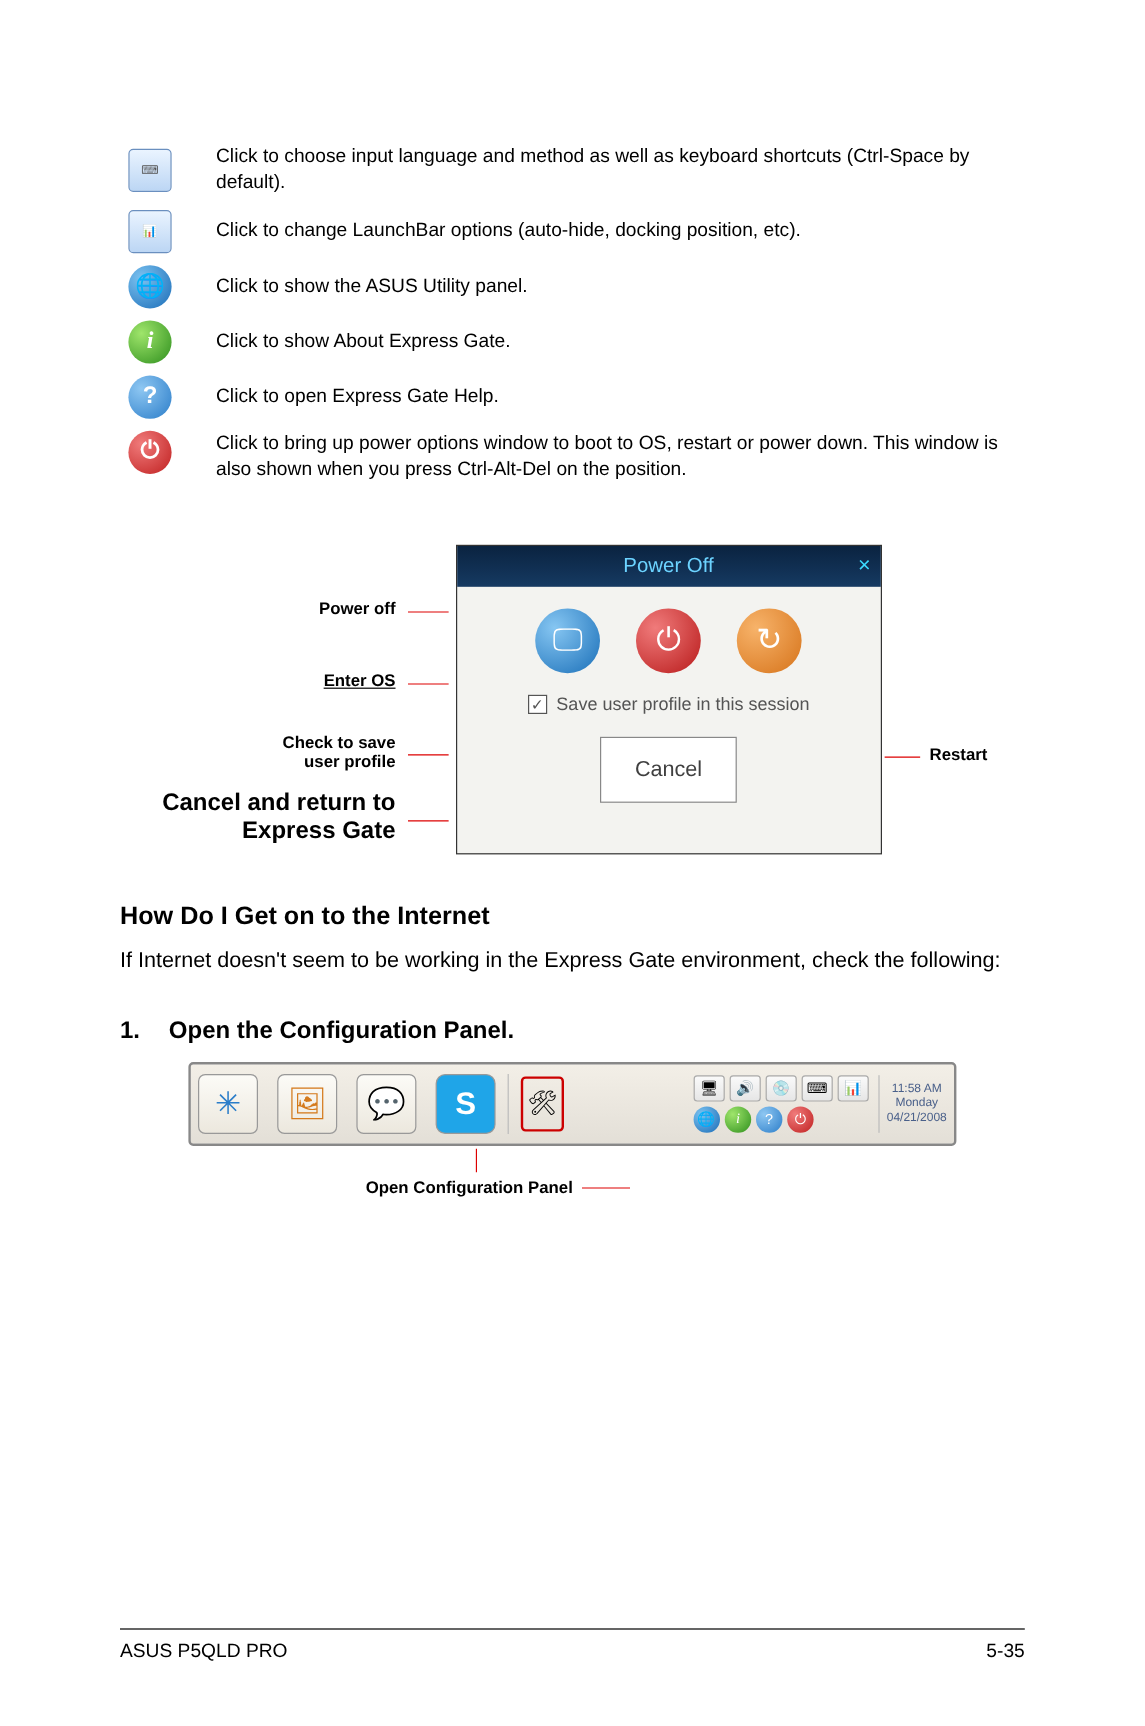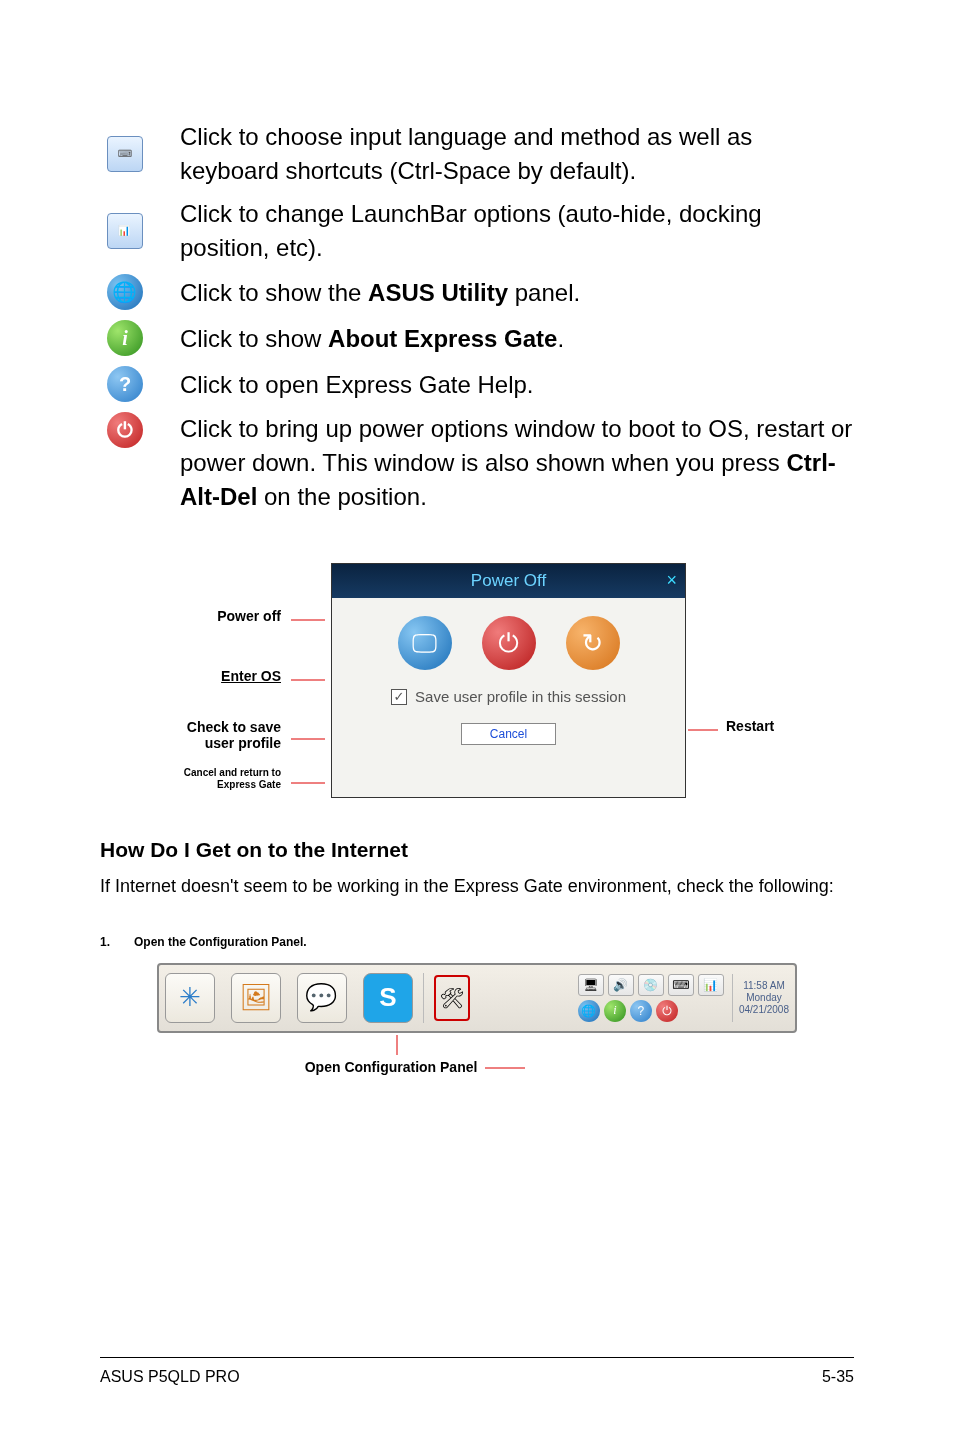--- a/index.html
+++ b/index.html
@@ -8,22 +8,22 @@
       background: #fff;
       width: 954px;
       height: 1438px;
       position: relative;
       padding: 120px 100px 60px 100px;
       color: #000;
     }
     .icon-list { display: flex; flex-direction: column; }
     .icon-row { display: flex; align-items: center; margin-bottom: 10px; }
     .icon-row .icon-cell { width: 50px; flex: 0 0 50px; display: flex; justify-content: center; align-items: center; }
-    .icon-row .text-cell { flex: 1; font-size: 24px; line-height: 1.4; padding-left: 30px; }
-    .text-cell b, .bold { font-weight: bold; }
+    .icon-row .text-cell { flex: 1; font-size: 16px; line-height: 1.4; padding-left: 30px; }
+    .text-cell b, .bold { font-weight: normal; }
     .icon-tile {
       width: 36px; height: 36px; border: 1px solid #6a8fbf; border-radius: 4px;
       background: linear-gradient(#eaf4ff, #bcd6f4); display:flex; align-items:center; justify-content:center;
       font-size: 10px; color:#555;
     }
     .icon-circle {
       width: 36px; height: 36px; border-radius: 50%; display:flex; align-items:center; justify-content:center;
       font-size: 20px; color:#fff; font-weight:bold;
     }
     .globe { background: radial-gradient(circle at 30% 30%, #7bc2f0, #1b6db8); }
@@ -42,25 +42,25 @@
     }
     .dialog-close { position:absolute; right:8px; top:6px; color:#3cdbff; font-size:18px; cursor:pointer; }
     .dialog-body { padding:18px 10px 10px 10px; display:flex; flex-direction:column; align-items:center; gap:18px; }
     .btn-row { display:flex; justify-content:center; gap:30px; }
     .btn-circ { width:54px; height:54px; border-radius:50%; display:flex; align-items:center; justify-content:center; font-size:26px; color:#fff; }
     .btn-blue { background: radial-gradient(circle at 30% 30%, #86c6f2, #1a6fb8); }
     .btn-red  { background: radial-gradient(circle at 30% 30%, #f07b7b, #b81a1a); }
     .btn-orange { background: radial-gradient(circle at 30% 30%, #f7b36a, #d6731a); }
     .save-row { font-size:15px; color:#545454; display:flex; align-items:center; gap:8px; }
     .save-row .chk { width:16px; height:16px; border:1px solid #555; display:inline-flex; align-items:center; justify-content:center; font-size:13px; background:#fff; }
-    .cancel-btn { border:1px solid #888; padding:3px 28px; font-size:12px; color:#1d4ed8; background:#fff; }
+    .cancel-btn { border:1px solid #888; padding:16px 28px; font-size:18px; color:#404040; background:#fff; }
 
     h3.section { font-size:21px; font-weight:bold; margin-top:24px; margin-bottom:12px; }
     p.para { font-size:18px; line-height:1.4; margin-bottom:16px; }
-    p.step { font-size:12px; font-weight:bold; margin-bottom:14px;margin-top:35px; }
+    p.step { font-size:20px; font-weight:bold; margin-bottom:14px;margin-top:35px; }
     .step-num { margin-right:24px; }
 
     .launchbar-fig { display:flex; justify-content:center; position:relative; }
     .launchbar {
       width: 640px; height:70px; border:2px solid #888; border-radius:4px;
       background: linear-gradient(#f3efe7, #e3dfd7); display:flex; align-items:center;
       padding:4px 6px; position:relative;
     }
     .lb-left { display:flex; gap:16px; align-items:center; }
     .lb-big { width:50px; height:50px; border:1px solid #999; border-radius:6px; background:linear-gradient(#fcfbf7,#ece8de); display:flex; align-items:center; justify-content:center; font-size:26px; }
@@ -150,21 +150,21 @@
             </svg></td>
         </tr>
     <tr>
           <td style="text-align:right;font-size:14px;font-weight:bold;padding-top:26px;line-height:1.15;">
         <span>Check to save</span><br><span>user profile</span></td>
         <td style="padding-top:26px;"><svg width="34" height="2">
               <line class="red-line" x1="0" y1="1" x2="34" y2="1"></line>
             </svg></td>
         </tr>
     <tr>
-          <td style="text-align:right;font-size:10px;font-weight:bold;padding-top:8px;line-height:1.15;">
+          <td style="text-align:right;font-size:20px;font-weight:bold;padding-top:8px;line-height:1.15;">
         <span>Cancel and return to</span><br><span>Express Gate</span></td>
         <td style="padding-top:8px;"><svg width="34" height="2">
               <line class="red-line" x1="0" y1="1" x2="34" y2="1"></line>
             </svg></td>
         </tr>
   </tbody>
     </table>
 
   <div class="dialog">
     <div class="dialog-title">

